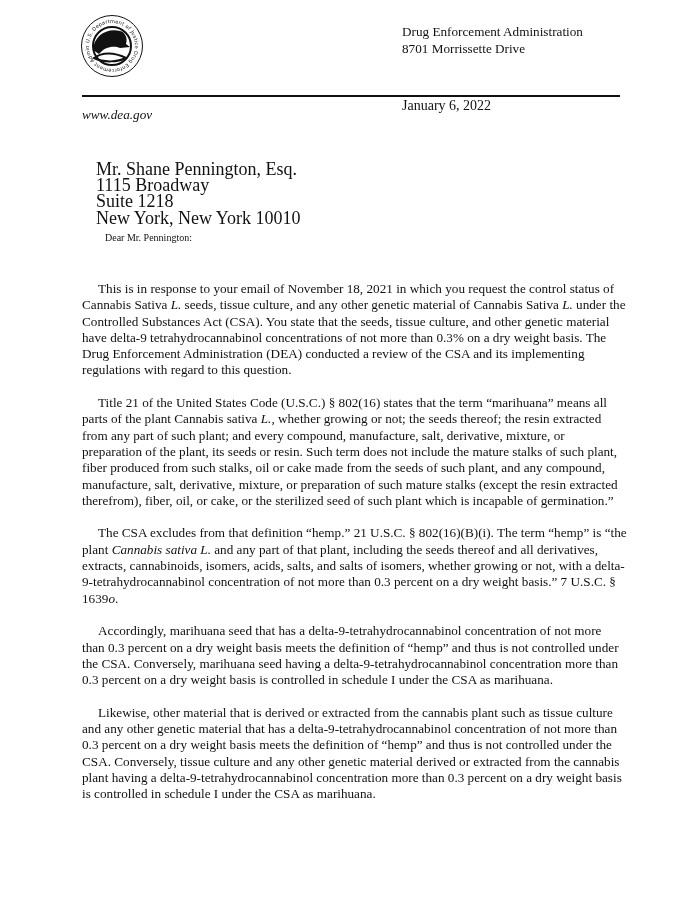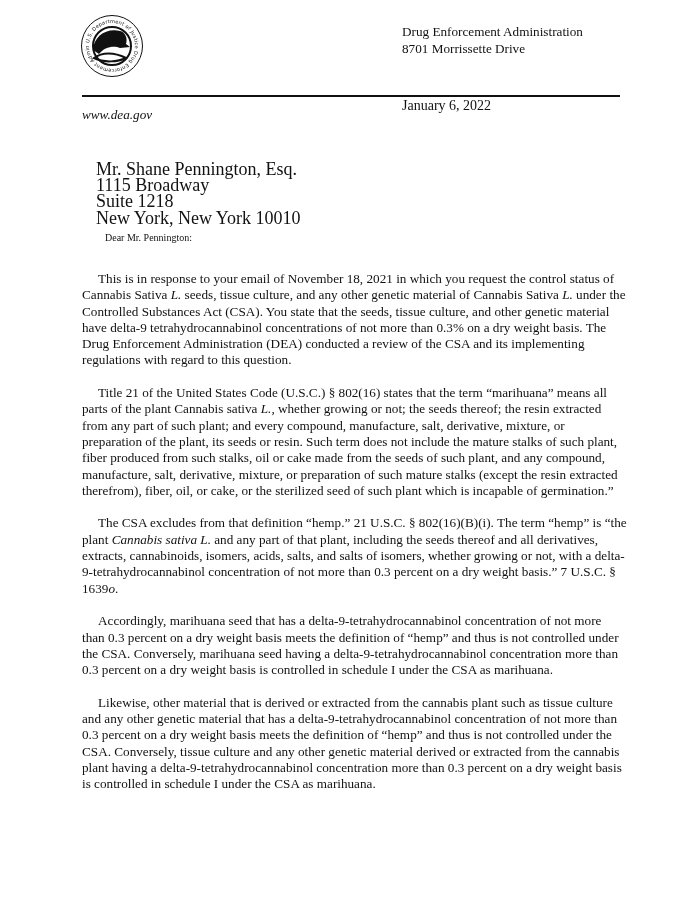--- a/index.html
+++ b/index.html
@@ -8,21 +8,21 @@
     .seal { position: absolute; left: 80px; top: 14px; width: 64px; height: 64px; }
     .agency { position: absolute; left: 402px; top: 24px; font-size: 13.2px; line-height: 16.6px; }
     .agency .dept { font-weight: bold; font-size: 16px; line-height: 19px; display: block; }
     .agency span { display: block; }
     .rule { position: absolute; left: 82px; top: 95px; width: 538px; height: 0; border-top: 2px solid #111; }
     .web { position: absolute; left: 82px; top: 107px; font-size: 13.2px; font-style: italic; }
     .date { position: absolute; left: 402px; top: 98px; font-size: 14px; }
     .addr { position: absolute; left: 96px; top: 161px; font-size: 18px; line-height: 16.2px; }
     .addr span { display: block; }
     .salutation { position: absolute; left: 82px; top: 232px; font-size: 10px; margin-left: 23px; }
-    .body-text { position: absolute; left: 82px; top: 271px; width: 545px; font-size: 13.2px; line-height: 16.3px; }
+    .body-text { position: absolute; left: 82px; top: 281px; width: 545px; font-size: 13.2px; line-height: 16.3px; }
     .body-text p { margin: 0 0 16.3px 0; text-indent: 16px; }
   </style>
 </head>
 <body>
 
 <div>
   <svg class="seal" viewBox="0 0 64 64">
     <defs>
       <path id="sealArc" d="M 9 32 A 23 23 0 1 1 55 32 A 23 23 0 1 1 9 32"></path>
     </defs>

